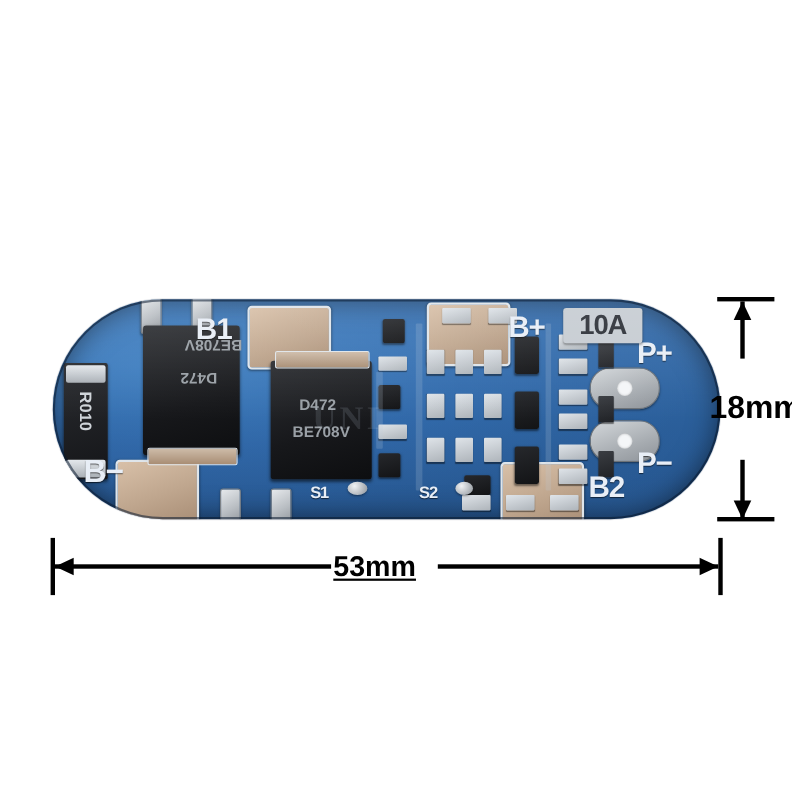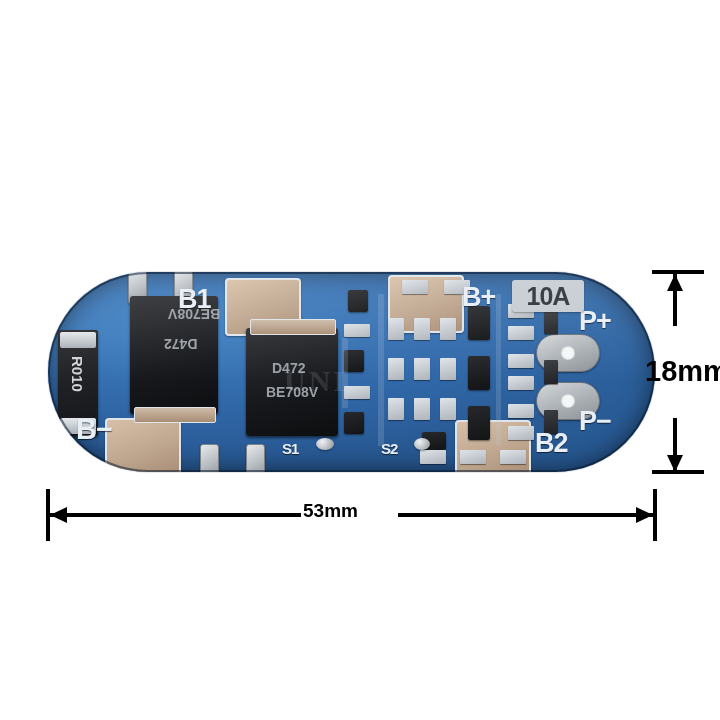--- a/index.html
+++ b/index.html
@@ -269,15 +269,15 @@
   <div class="dim-line" style="left:673px;top:418px;width:4px;height:54px;"></div>
   <div class="arrow down" style="left:667px;top:455px;"></div>
   <div class="dim-label" style="left:645px;top:355px;font-size:29px;">18mm</div>
 
   <div class="dim-line" style="left:46px;top:489px;width:4px;height:52px;"></div>
   <div class="dim-line" style="left:653px;top:489px;width:4px;height:52px;"></div>
   <div class="dim-line" style="left:50px;top:513px;width:251px;height:4px;"></div>
   <div class="arrow left" style="left:50px;top:507px;"></div>
   <div class="dim-line" style="left:398px;top:513px;width:255px;height:4px;"></div>
   <div class="arrow right" style="left:636px;top:507px;"></div>
-  <div class="dim-label" style="left:303px;top:500px;font-size:19px;">53mm</div>
+  <div class="dim-label" style="left:303px;top:500px;font-size:26px;text-decoration:underline;">53mm</div>
 
 </div>
 
 </body></html>

